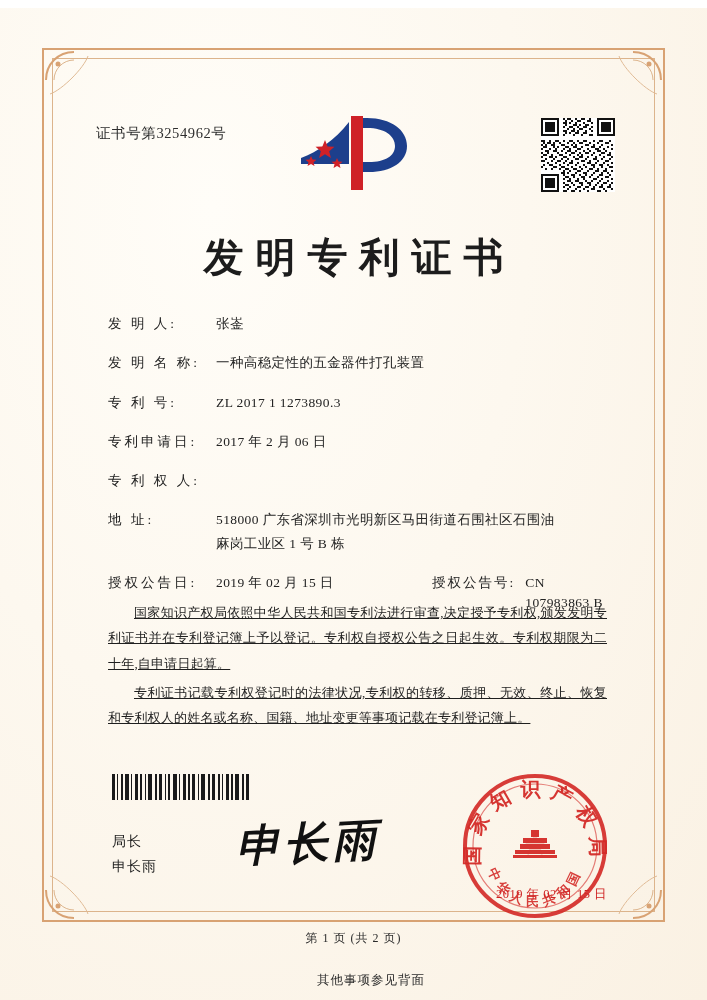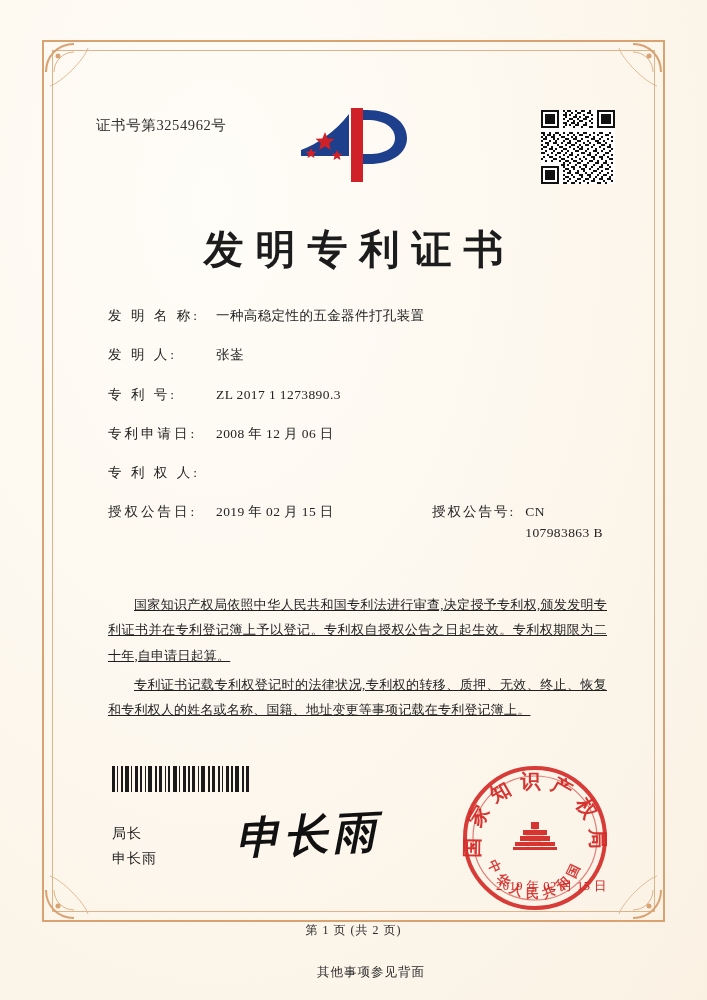--- a/index.html
+++ b/index.html
@@ -13,20 +13,21 @@
     font-family: "Liberation Serif", serif;
     color: #2b2b2b;
     position: relative;
     overflow: hidden;
   }
   .page {
     position: absolute;
     inset: 0;
     background:
       radial-gradient(ellipse at 30% 20%, #fffdf8 0%, #fdf8ef 45%, #faf1e3 100%);
+    margin-top: 8px;
   }
 
   
   .border-outer {
     position: absolute;
     left: 42px; top: 40px; right: 42px; bottom: 78px;
     border: 2px solid #d8a273;
   }
   .border-inner {
     position: absolute;
@@ -520,43 +521,50 @@
           <rect x="32" y="36" width="1" height="1"></rect>
       </g>
     </svg>
   </div>
 
   <div class="title">发明专利证书</div>
 
   <div class="fields">
 
     <div class="field">
+      <div class="lab">发 明 人:</div>
+      <div class="val">张崟</div>
+    </div>
+
+    <div class="field">
       <div class="lab">发 明 名 称:</div>
       <div class="val">一种高稳定性的五金器件打孔装置</div>
-    </div>
-
-    <div class="field">
-      <div class="lab">发 明 人:</div>
-      <div class="val">张崟</div>
     </div>
 
     <div class="field">
       <div class="lab">专 利 号:</div>
       <div class="val">ZL 2017 1 1273890.3</div>
     </div>
 
     <div class="field">
       <div class="lab">专利申请日:</div>
-      <div class="val">2008 年 12 月 06 日</div>
+      <div class="val">2017 年 2 月 06 日</div>
     </div>
 
     <div class="field">
       <div class="lab">专 利 权 人:</div>
     </div>
 
+    <div class="field">
+      <div class="lab">地        址:</div>
+      <div class="val">
+        <span>518000 广东省深圳市光明新区马田街道石围社区石围油</span>
+        <span class="line2">麻岗工业区 1 号 B 栋</span>
+      </div>
+    </div>
 
     <div class="field two-col">
       <div class="lab">授权公告日:</div>
       <div class="val">
         <span class="left">2019 年 02 月 15 日</span>
         <span class="lab2">授权公告号:</span>
         <span>CN 107983863 B</span>
       </div>
     </div>
 

